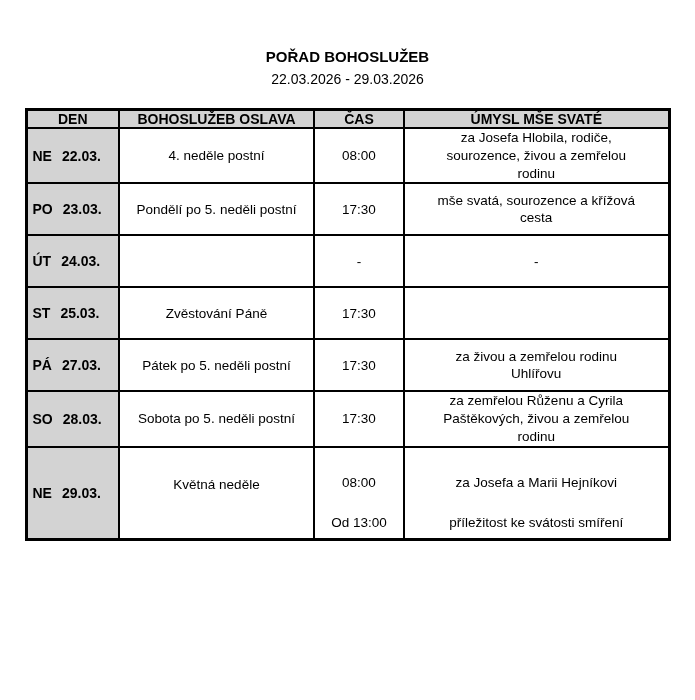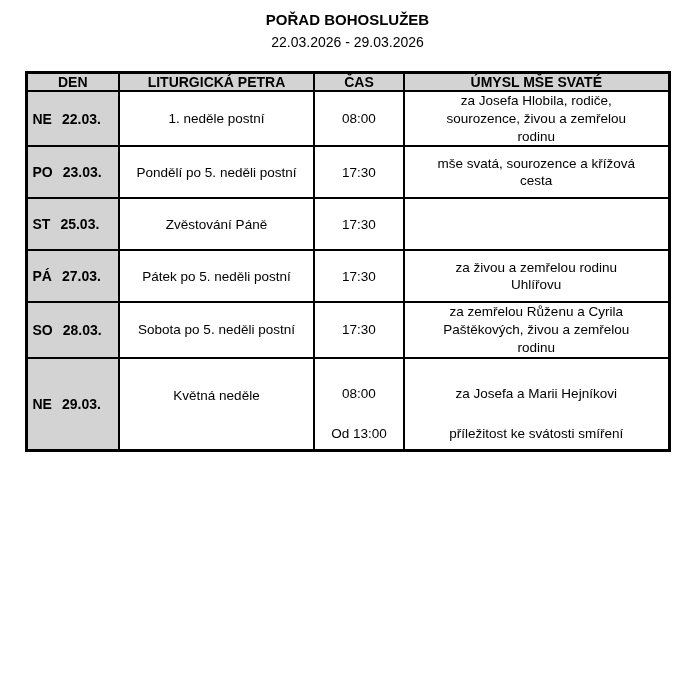--- a/index.html
+++ b/index.html
@@ -4,21 +4,21 @@
 <style>
   :root{
     --header-bg:#d3d3d3;
     --border:#000000;
     --text:#000000;
     --page-bg:#ffffff;
   }
   *{margin:0;padding:0;box-sizing:border-box;}
   html,body{width:695px;height:700px;background:var(--page-bg);
     font-family:"Liberation Sans", sans-serif;color:var(--text);overflow:hidden;}
-  .doc-header{text-align:center;padding-top:9px;}
+  .doc-header{text-align:center;padding-top:9px;margin-top:37px;}
   .doc-title{font-size:15px;font-weight:700;line-height:22px;}
   .doc-subtitle{font-size:15px;font-weight:700;line-height:22px;}
   .doc-daterange{font-size:14px;line-height:22px;}
   table.schedule{border-collapse:collapse;table-layout:fixed;width:643px;
     margin:18px auto 0;border:3px solid var(--border);}
   col.c-day{width:93px;} col.c-cel{width:195px;} col.c-time{width:90px;} col.c-int{width:265px;}
   th,td{border:2px solid var(--border);}
   th{background:var(--header-bg);font-size:14px;font-weight:700;height:15px;
     text-align:center;vertical-align:middle;}
   td{height:52px;vertical-align:middle;font-size:13.5px;}
@@ -43,47 +43,58 @@
 <table class="schedule">
   <colgroup>
       <col class="c-day">
       <col class="c-cel">
       <col class="c-time">
       <col class="c-int">
     </colgroup>
   <thead>
     <tr>
       <th>DEN</th>
-      <th>LITURGICKÁ PETRA</th>
+      <th>BOHOSLUŽEB OSLAVA</th>
       <th>ČAS</th>
       <th>ÚMYSL MŠE SVATÉ</th>
     </tr>
   </thead>
   <tbody>
     <tr>
       <td class="day-cell">
         <div class="day-wrap">
           <span>NE</span>
           <span>22.03.</span>
         </div>
       </td>
-      <td class="cel-cell">1. neděle postní</td>
+      <td class="cel-cell">4. neděle postní</td>
       <td class="time-cell">08:00</td>
       <td class="int-cell">za Josefa Hlobila, rodiče, sourozence, živou a zemřelou rodinu</td>
     </tr>
     <tr>
       <td class="day-cell">
         <div class="day-wrap">
           <span>PO</span>
           <span>23.03.</span>
         </div>
       </td>
       <td class="cel-cell">Pondělí po 5. neděli postní</td>
       <td class="time-cell">17:30</td>
       <td class="int-cell">mše svatá, sourozence a křížová cesta</td>
+    </tr>
+    <tr>
+      <td class="day-cell">
+        <div class="day-wrap">
+          <span>ÚT</span>
+          <span>24.03.</span>
+        </div>
+      </td>
+      <td class="cel-cell"></td>
+      <td class="time-cell">-</td>
+      <td class="int-cell">-</td>
     </tr>
     <tr>
       <td class="day-cell">
         <div class="day-wrap">
           <span>ST</span>
           <span>25.03.</span>
         </div>
       </td>
       <td class="cel-cell">Zvěstování Páně</td>
       <td class="time-cell">17:30</td>

